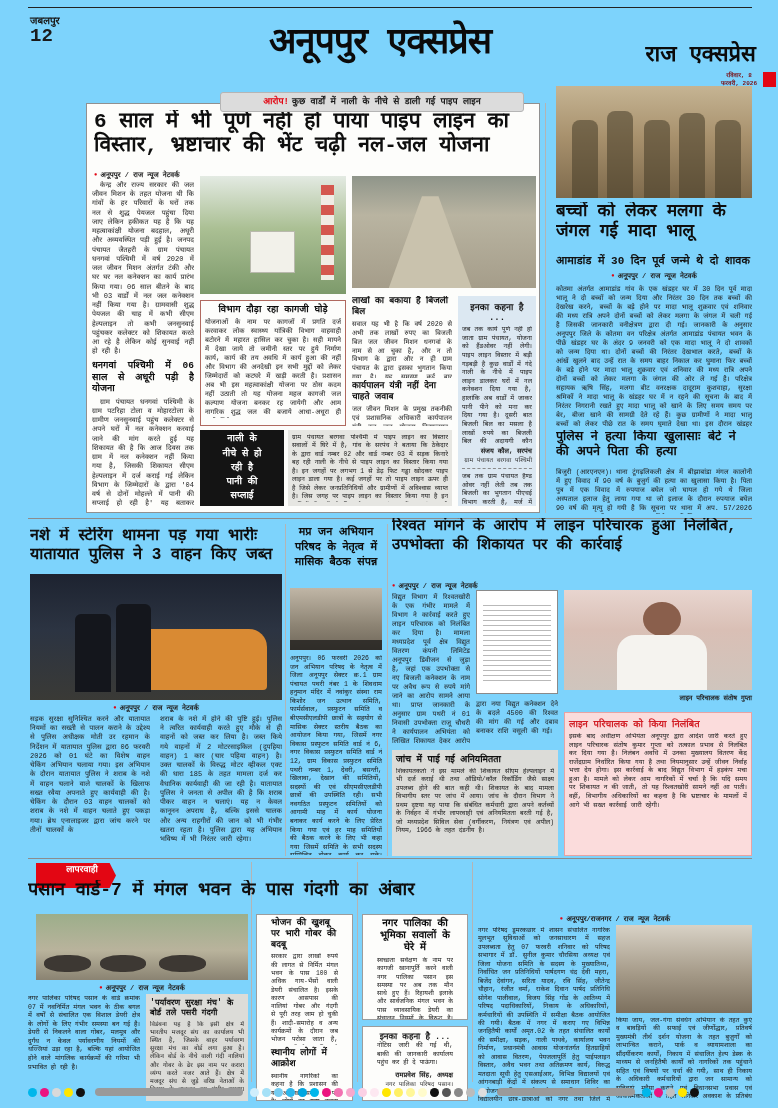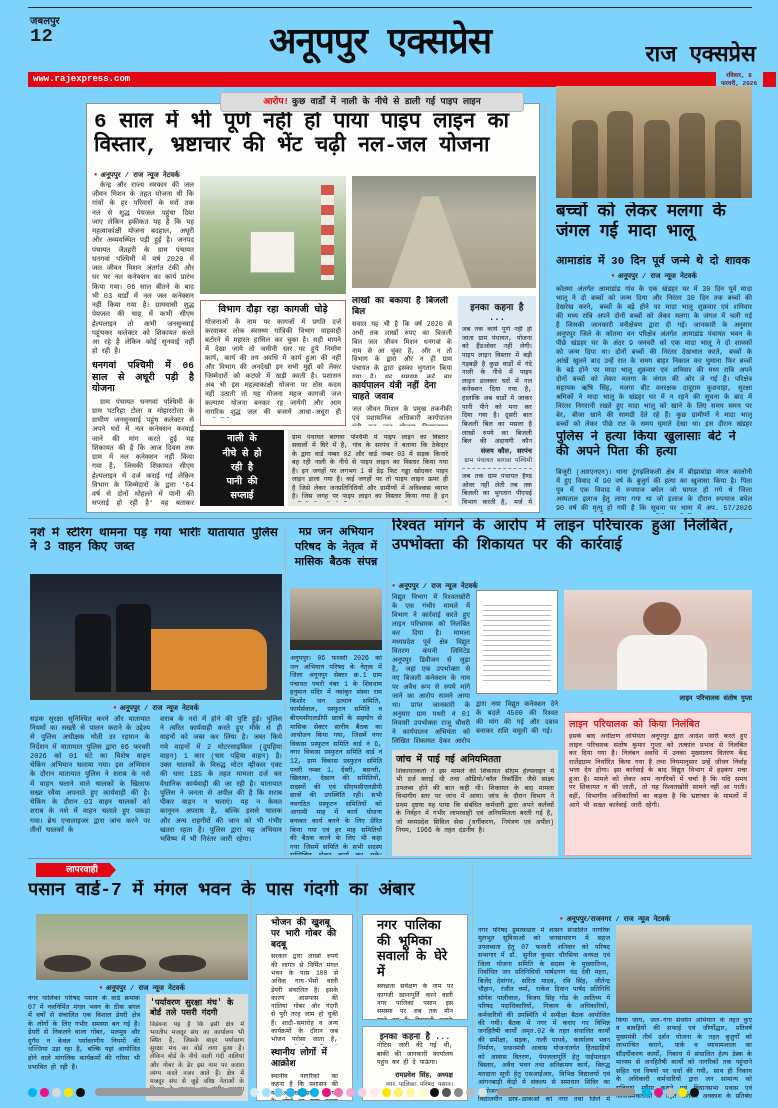--- a/index.html
+++ b/index.html
@@ -79,23 +79,20 @@
 
 <div class="page">
 
   <div class="abs rule-h" style="left:28px;top:7px;width:724px;background:#222;"></div>
   <div class="abs" style="left:30px;top:13px;">
     <div class="city">जबलपुर</div>
     <div class="pagenum">12</div>
   </div>
   <div class="abs brand" style="left:598px;top:37px;width:158px;">राज एक्सप्रेस</div>
   <div class="abs mast-title" style="left:190px;top:15px;width:380px;">अनूपपुर एक्सप्रेस</div>
-  <div class="abs redbar" style="left:28px;top:72px;width:688px;height:15px;">
-    <span>www.rajexpress.com</span>
-  </div>
   <div class="abs dateline" style="left:717px;top:72px;width:44px;height:15px;">रविवार, 8 फरवरी, 2026</div>
   <div class="abs" style="left:763px;top:72px;width:13px;height:15px;background:#e30613;"></div>
 
   <div class="abs kicker" style="left:220px;top:92px;width:304px;height:20px;">
     <span class="ktag">आरोप!</span><span class="ktext">कुछ वार्डों में नाली के नीचे से डाली गई पाइप लाइन</span>
   </div>
 
   <div class="abs mainbox" style="left:86px;top:103px;width:454px;height:410px;"></div>
   <div class="abs hl" style="left:94px;top:110px;width:440px;height:58px;font-size:21px;">6 साल में भी पूर्ण नहीं हो पाया पाइप लाइन का विस्तार, भ्रष्टाचार की भेंट चढ़ी नल-जल योजना</div>
   <div class="abs byline" style="left:94px;top:170px;width:200px;">अनूपपुर / राज न्यूज नेटवर्क</div>
@@ -148,21 +145,21 @@
   <div class="abs" style="left:556px;top:252px;width:196px;font-size:11px;font-weight:600;color:#111;">आमाडांड में 30 दिन पूर्व जन्मे थे दो शावक</div>
   <div class="abs byline center" style="left:556px;top:271px;width:196px;">अनूपपुर / राज न्यूज नेटवर्क</div>
   <div class="abs body-txt" style="left:556px;top:285px;width:196px;height:142px;font-size:6.8px;">कोतमा अंतर्गत आमाडांड गांव के एक खंडहर घर में 30 दिन पूर्व मादा भालू ने दो बच्चों को जन्म दिया और निरंतर 30 दिन तक बच्चों की देखरेख करने, बच्चों के बड़े होने पर मादा भालू शुक्रवार एवं शनिवार की मध्य रात्रि अपने दोनों बच्चों को लेकर मलगा के जंगल में चली गई है जिसकी जानकारी वनीक्षेत्रण द्वारा दी गई। जानकारी के अनुसार अनूपपुर जिले के कोतमा वन परिक्षेत्र अंतर्गत आमाडांड पंचायत भवन के पीछे खंडहर घर के अंदर 9 जनवरी को एक मादा भालू ने दो शावकों को जन्म दिया था। दोनों बच्चों की निरंतर देखभाल करते, बच्चों के आंखें खुलने बाद उन्हें रात के समय बाहर निकाल कर घुमाना फिर बच्चों के बड़े होने पर मादा भालू शुक्रवार एवं शनिवार की मध्य रात्रि अपने दोनों बच्चों को लेकर मलगा के जंगल की ओर ले गई है। परिक्षेत्र सहायक ऋषि सिंह, मलगा बीट वनरक्षक दादूराम कुशवाहा, सुरक्षा श्रमिकों ने मादा भालू के खंडहर घर में न रहने की सूचना के बाद में निरंतर निगरानी रखते हुए मादा भालू को खाने के लिए समय समय पर बेर, बीजा खाने की सामग्री देते रहे हैं। कुछ ग्रामीणों ने मादा भालू बच्चों को लेकर पीछे रात के समय घुमाते देखा था। इस दौरान खंडहर घर के आसपास मादा भालू द्वारा एक ग्रामीण को घायल भी किया गया था। गांव के बीच बस्ती में रहने से ग्रामीणों में भय की स्थिति रही मादा भालू के जंगल जाने से ग्रामीणों ने राहत की सांस ली है।</div>
   <div class="abs hl" style="left:556px;top:430px;width:196px;height:36px;font-size:12.5px;">पुलिस ने हत्या किया खुलासाः बेटे ने की अपने पिता की हत्या</div>
   <div class="abs body-txt" style="left:556px;top:468px;width:196px;height:46px;font-size:6.8px;">बिजुरी (आरएनएन)। थाना टूंगढ़लिकली क्षेत्र में बीझाबांडा मंगल कालोनी में हुए विवाद में 90 वर्ष के बुजुर्ग की हत्या का खुलासा किया है। पिता पुत्र में एक विवाद में रुपयाज बघेल जो घायल हो गये थे जिला अस्पताल इलाज हेतु लाया गया था जो इलाज के दौरान रुपयाज बघेल 90 वर्ष की मृत्यु हो गयी है कि सूचना पर थाना में अप. 57/2026 धारा 103(1) बीएनएस कायम कर विवेचना में लिया गया।</div>
 
   <div class="abs rule-h" style="left:28px;top:518px;width:724px;"></div>
   <div class="abs rule-v" style="left:285px;top:524px;height:332px;"></div>
   <div class="abs rule-v" style="left:387px;top:524px;height:332px;"></div>
 
-  <div class="abs hl" style="left:30px;top:527px;width:252px;height:40px;font-size:12px;">नशे में स्टेरिंग थामना पड़ गया भारीः यातायात पुलिस ने 3 वाहन किए जब्त</div>
+  <div class="abs hl" style="left:30px;top:527px;width:252px;height:40px;font-size:16px;">नशे में स्टेरिंग थामना पड़ गया भारीः यातायात पुलिस ने 3 वाहन किए जब्त</div>
   <div class="abs photo ph-night" style="left:30px;top:574px;width:252px;height:126px;">
     <div class="car"></div>
     <div class="p1"></div>
     <div class="p2"></div>
   </div>
   <div class="abs byline center" style="left:30px;top:703px;width:252px;">अनूपपुर / राज न्यूज नेटवर्क</div>
   <div class="abs body-txt" style="left:30px;top:715px;width:120px;height:140px;">सड़क सुरक्षा सुनिश्चित करने और यातायात नियमों का सख्ती से पालन कराने के उद्देश्य से पुलिस अधीक्षक मोती उर रहमान के निर्देशन में यातायात पुलिस द्वारा 06 फरवरी 2026 को 01 घंटे का विशेष वाहन चेकिंग अभियान चलाया गया। इस अभियान के दौरान यातायात पुलिस ने शराब के नशे में वाहन चलाने वाले चालकों के खिलाफ सख्त रवैया अपनाते हुए कार्यवाही की है। चेकिंग के दौरान 03 वाहन चालकों को शराब के नशे में वाहन चलाते हुए पकड़ा गया। ब्रेथ एनालाइजर द्वारा जांच करने पर तीनों चालकों के</div>
   <div class="abs body-txt" style="left:160px;top:715px;width:122px;height:140px;">शराब के नशे में होने की पुष्टि हुई। पुलिस ने त्वरित कार्यवाही करते हुए मौके से ही वाहनों को जब्त कर लिया है। जब्त किये गये वाहनों में 2 मोटरसाइकिल (दुपहिया वाहन) 1 कार (चार पहिया वाहन) है। उक्त चालकों के विरुद्ध मोटर व्हीकल एक्ट की धारा 185 के तहत मामला दर्ज कर वैधानिक कार्यवाही की जा रही है। यातायात पुलिस ने जनता से अपील की है कि शराब पीकर वाहन न चलाएं। यह न केवल कानूनन अपराध है, बल्कि इससे चालक और अन्य राहगीरों की जान को भी गंभीर खतरा रहता है। पुलिस द्वारा यह अभियान भविष्य में भी निरंतर जारी रहेगा।</div>
 
   <div class="abs hl center" style="left:290px;top:525px;width:92px;height:50px;font-size:11px;font-weight:600;line-height:1.35;">मप्र जन अभियान परिषद के नेतृत्व में मासिक बैठक संपन्न</div>
@@ -190,41 +187,41 @@
   <div class="abs graybox" style="left:392px;top:750px;width:166px;height:106px;background:#dcdcd8;">
     <div class="midtitle" style="font-size:9.2px;">जांच में पाई गई अनियमितता</div>
     <div class="body-txt" style="font-size:6.4px;height:82px;">शिकायतकर्ता ने इस मामले की शिकायत सीएम हेल्पलाइन में भी दर्ज कराई थी तथा ऑडियो/कॉल रिकॉर्डिंग जैसे साक्ष्य उपलब्ध होने की बात कही थी। शिकायत के बाद मामला विभागीय स्तर पर जांच में आया। जांच के दौरान विभाग ने प्रथम दृष्टया यह पाया कि संबंधित कर्मचारी द्वारा अपने कर्तव्यों के निर्वहन में गंभीर लापरवाही एवं अनियमितता बरती गई है, जो मध्यप्रदेश सिविल सेवा (वर्गीकरण, नियंत्रण एवं अपील) नियम, 1966 के तहत दंडनीय है।</div>
   </div>
 
   <div class="abs rule-h" style="left:28px;top:858px;width:724px;"></div>
   <div class="abs rule-v" style="left:251px;top:862px;height:220px;"></div>
   <div class="abs rule-v" style="left:357px;top:862px;height:220px;"></div>
   <div class="abs rule-v" style="left:472px;top:862px;height:220px;"></div>
 
-  <div class="abs tag" style="left:36px;top:863px;width:80px;height:14px;padding-left:12px;">लापरवाही</div>
+  <div class="abs tag" style="left:36px;top:863px;width:80px;height:25px;padding-left:12px;">लापरवाही</div>
   <div class="abs hl" style="left:28px;top:880px;width:452px;height:28px;font-size:18px;white-space:nowrap;">पसान वार्ड-7 में मंगल भवन के पास गंदगी का अंबार</div>
   <div class="abs photo ph-dairy" style="left:36px;top:914px;width:212px;height:66px;">
     <div class="cow1" style="left:4%;"></div>
     <div class="cow2"></div>
     <div class="cow3"></div>
   </div>
   <div class="abs byline center" style="left:36px;top:983px;width:212px;">अनूपपुर / राज न्यूज नेटवर्क</div>
   <div class="abs body-txt" style="left:28px;top:995px;width:112px;height:106px;font-size:6.5px;">नगर पालिका परिषद पसान के वार्ड क्रमांक 07 में नवनिर्मित मंगल भवन के ठीक बगल में वर्षों से संचालित एक विशाल डेयरी क्षेत्र के लोगों के लिए गंभीर समस्या बन गई है। डेयरी से निकलने वाला गोबर, मलमूत्र और दुर्गंध न केवल पर्यावरणीय नियमों की धज्जियां उड़ा रहा है, बल्कि यहां आयोजित होने वाले मांगलिक कार्यक्रमों की गरिमा भी प्रभावित हो रही है।</div>
   <div class="abs graybox" style="left:146px;top:994px;width:102px;height:107px;background:#dcdcd8;">
     <div class="midtitle" style="font-size:8.2px;">'पर्यावरण सुरक्षा मंच' के बोर्ड तले पसरी गंदगी</div>
     <div class="body-txt" style="font-size:6.2px;height:74px;">विडंबना यह है कि इसी क्षेत्र में भारतीय मजदूर संघ का कार्यालय भी स्थित है, जिसके बाहर पर्यावरण सुरक्षा मंच का बोर्ड लगा हुआ है। लेकिन बोर्ड के नीचे वाली गंदी नालियां और गोबर के ढेर इस नाम पर करारा व्यंग्य करते नजर आते हैं। क्षेत्र में मजदूर संघ से जुड़े वरिष्ठ नेताओं के निवास के बावजूद इस गंभीर समस्या पर किसी प्रकार की पहल न होना कई सवाल खड़े करता है।</div>
   </div>
   <div class="abs colbox" style="left:256px;top:914px;width:97px;height:187px;">
     <div class="midtitle" style="font-size:9px;">भोजन की खुशबू पर भारी गोबर की बदबू</div>
     <div class="body-txt" style="font-size:6.3px;height:92px;">सरकार द्वारा लाखों रुपये की लागत से निर्मित मंगल भवन के पास 100 से अधिक गाय-भैंसों वाली डेयरी संचालित है। इसके कारण आसपास की नालियां गोबर और गंदगी से पूरी तरह जाम हो चुकी हैं। शादी-समारोह व अन्य कार्यक्रमों के दौरान जब भोजन परोसा जाता है, तब पशुओं के अपशिष्ट से उठती तीखी बदबू पूरे माहौल को बिगाड़ देती है, जिससे मेहमानों को भारी असुविधा का सामना करना पड़ता है।</div>
     <div class="midtitle" style="font-size:9px;margin-top:3px;">स्थानीय लोगों में आक्रोश</div>
     <div class="body-txt" style="font-size:6.3px;height:50px;">स्थानीय नागरिकों का कहना है कि प्रशासन की यह अनदेखी समझ से परे है। लोगों का स्पष्ट कहना है कि यदि डेयरी पहले से थी तो इसके पास मंगल भवन का निर्माण नहीं होना चाहिए था, और यदि मंगल भवन बना दिया गया है तो डेयरी को तत्काल रिहायशी क्षेत्र से बाहर शिफ्ट किया जाना चाहिए।</div>
   </div>
   <div class="abs colbox" style="left:362px;top:914px;width:106px;height:106px;">
-    <div class="midtitle" style="font-size:13px;">नगर पालिका की भूमिका सवालों के घेरे में</div>
+    <div class="midtitle" style="font-size:10px;text-align:center;">नगर पालिका की भूमिका सवालों के घेरे में</div>
     <div class="body-txt" style="font-size:6.3px;height:76px;">स्वच्छता सर्वेक्षण के नाम पर कागजी खानापूर्ति करने वाली नगर पालिका पसान इस समस्या पर अब तक मौन साधे हुए हैं। रिहायशी इलाके और सार्वजनिक मंगल भवन के पास व्यावसायिक डेयरी का संचालन नियमों के विरुद्ध है। खुले में बहता मलमूत्र न केवल दुर्गंध फैला रहा है, बल्कि संक्रामक बीमारियों के फैलने का खतरा भी बढ़ा रहा है। अब देखना यह होगा कि प्रशासन इस मामले में संज्ञान लेकर डेयरी को शहर से बाहर विस्थापित करता है या वार्ड क्रमांक 07 के लोग इसी बदबू और गंदगी के बीच जीवन जीने को मजबूर होंगे।</div>
   </div>
   <div class="abs colbox" style="left:362px;top:1026px;width:106px;height:75px;">
     <div class="qt" style="font-weight:bold;font-size:8.5px;text-align:center;">इनका कहना है ...</div>
     <div class="qtext">नोटिस जारी की गई थी, बाकी की जानकारी कार्यालय पहुंच कर ही दे पाऊंगा।</div>
     <div class="qauth">रामप्रवेश सिंह, अध्यक्ष</div>
     <div class="qrole">नगर पालिका परिषद पसान।</div>
   </div>
 
   <div class="abs byline center" style="left:478px;top:914px;width:274px;">अनूपपुर/राजनगर / राज न्यूज नेटवर्क</div>

